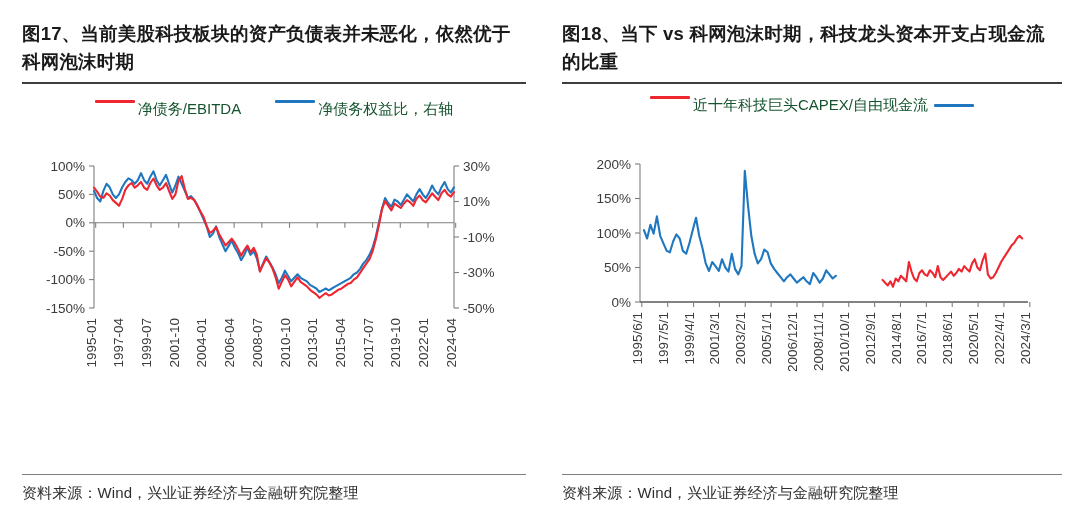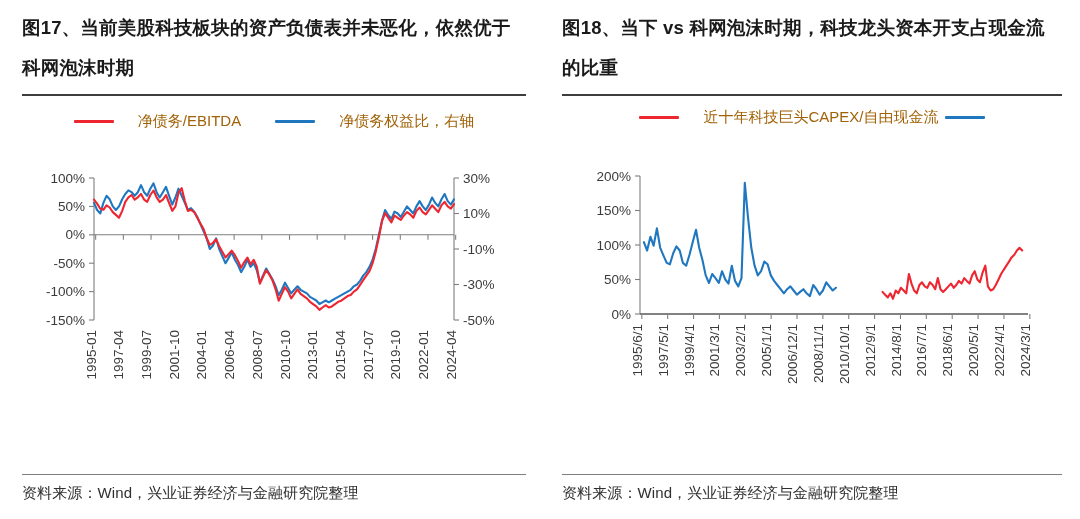--- a/index.html
+++ b/index.html
@@ -7,30 +7,30 @@
     width:1080px;height:519px;background:#ffffff;
     font-family:"Liberation Sans","DejaVu Sans",sans-serif;
     color:#231f20;overflow:hidden;
   }
   .page{position:relative;width:1080px;height:519px;display:flex;}
   .panel{position:relative;box-sizing:border-box;width:540px;height:519px;padding:0;}
   .panel-inner{position:relative;margin:0 14px 0 22px;height:100%;}
   .panel.right .panel-inner{margin:0 18px 0 22px;}
 
   .fig-title{
-    font-size:18.5px;font-weight:bold;line-height:40px;
-    letter-spacing:.2px;padding-top:8px;color:#1a1a1a;
+    font-size:18.5px;font-weight:bold;line-height:28px;
+    letter-spacing:.2px;padding-top:20px;color:#1a1a1a;
   }
   .rule{border-top:2.2px solid #3d3d3d;margin-top:6px;}
   .rule.bottom{border-top:1.6px solid #7d7d7d;}
 
   .legend{display:flex;justify-content:center;align-items:center;gap:34px;
     margin-top:16px;flex-wrap:wrap;}
   .legend.stacked{flex-direction:row;gap:6px;margin-top:12px;}
-  .legend-item{display:flex;align-items:center;gap:24px;font-size:15px;color:#a16207;
+  .legend-item{display:flex;gap:3px;font-size:15px;color:#14532d;
     white-space:nowrap;}
   .legend-swatch{display:inline-block;width:40px;height:3px;border-radius:1px;}
   .legend-swatch.red{background:#ee2630;}
   .legend-swatch.blue{background:#1f77c0;}
 
   .chart-wrap{position:relative;width:100%;margin-top:39px;}
   svg{display:block;}
   .axis-line{stroke:#7f7f7f;stroke-width:1.1;fill:none;}
   .tick{stroke:#7f7f7f;stroke-width:1.1;}
   .zero{stroke:#7f7f7f;stroke-width:1.1;}

